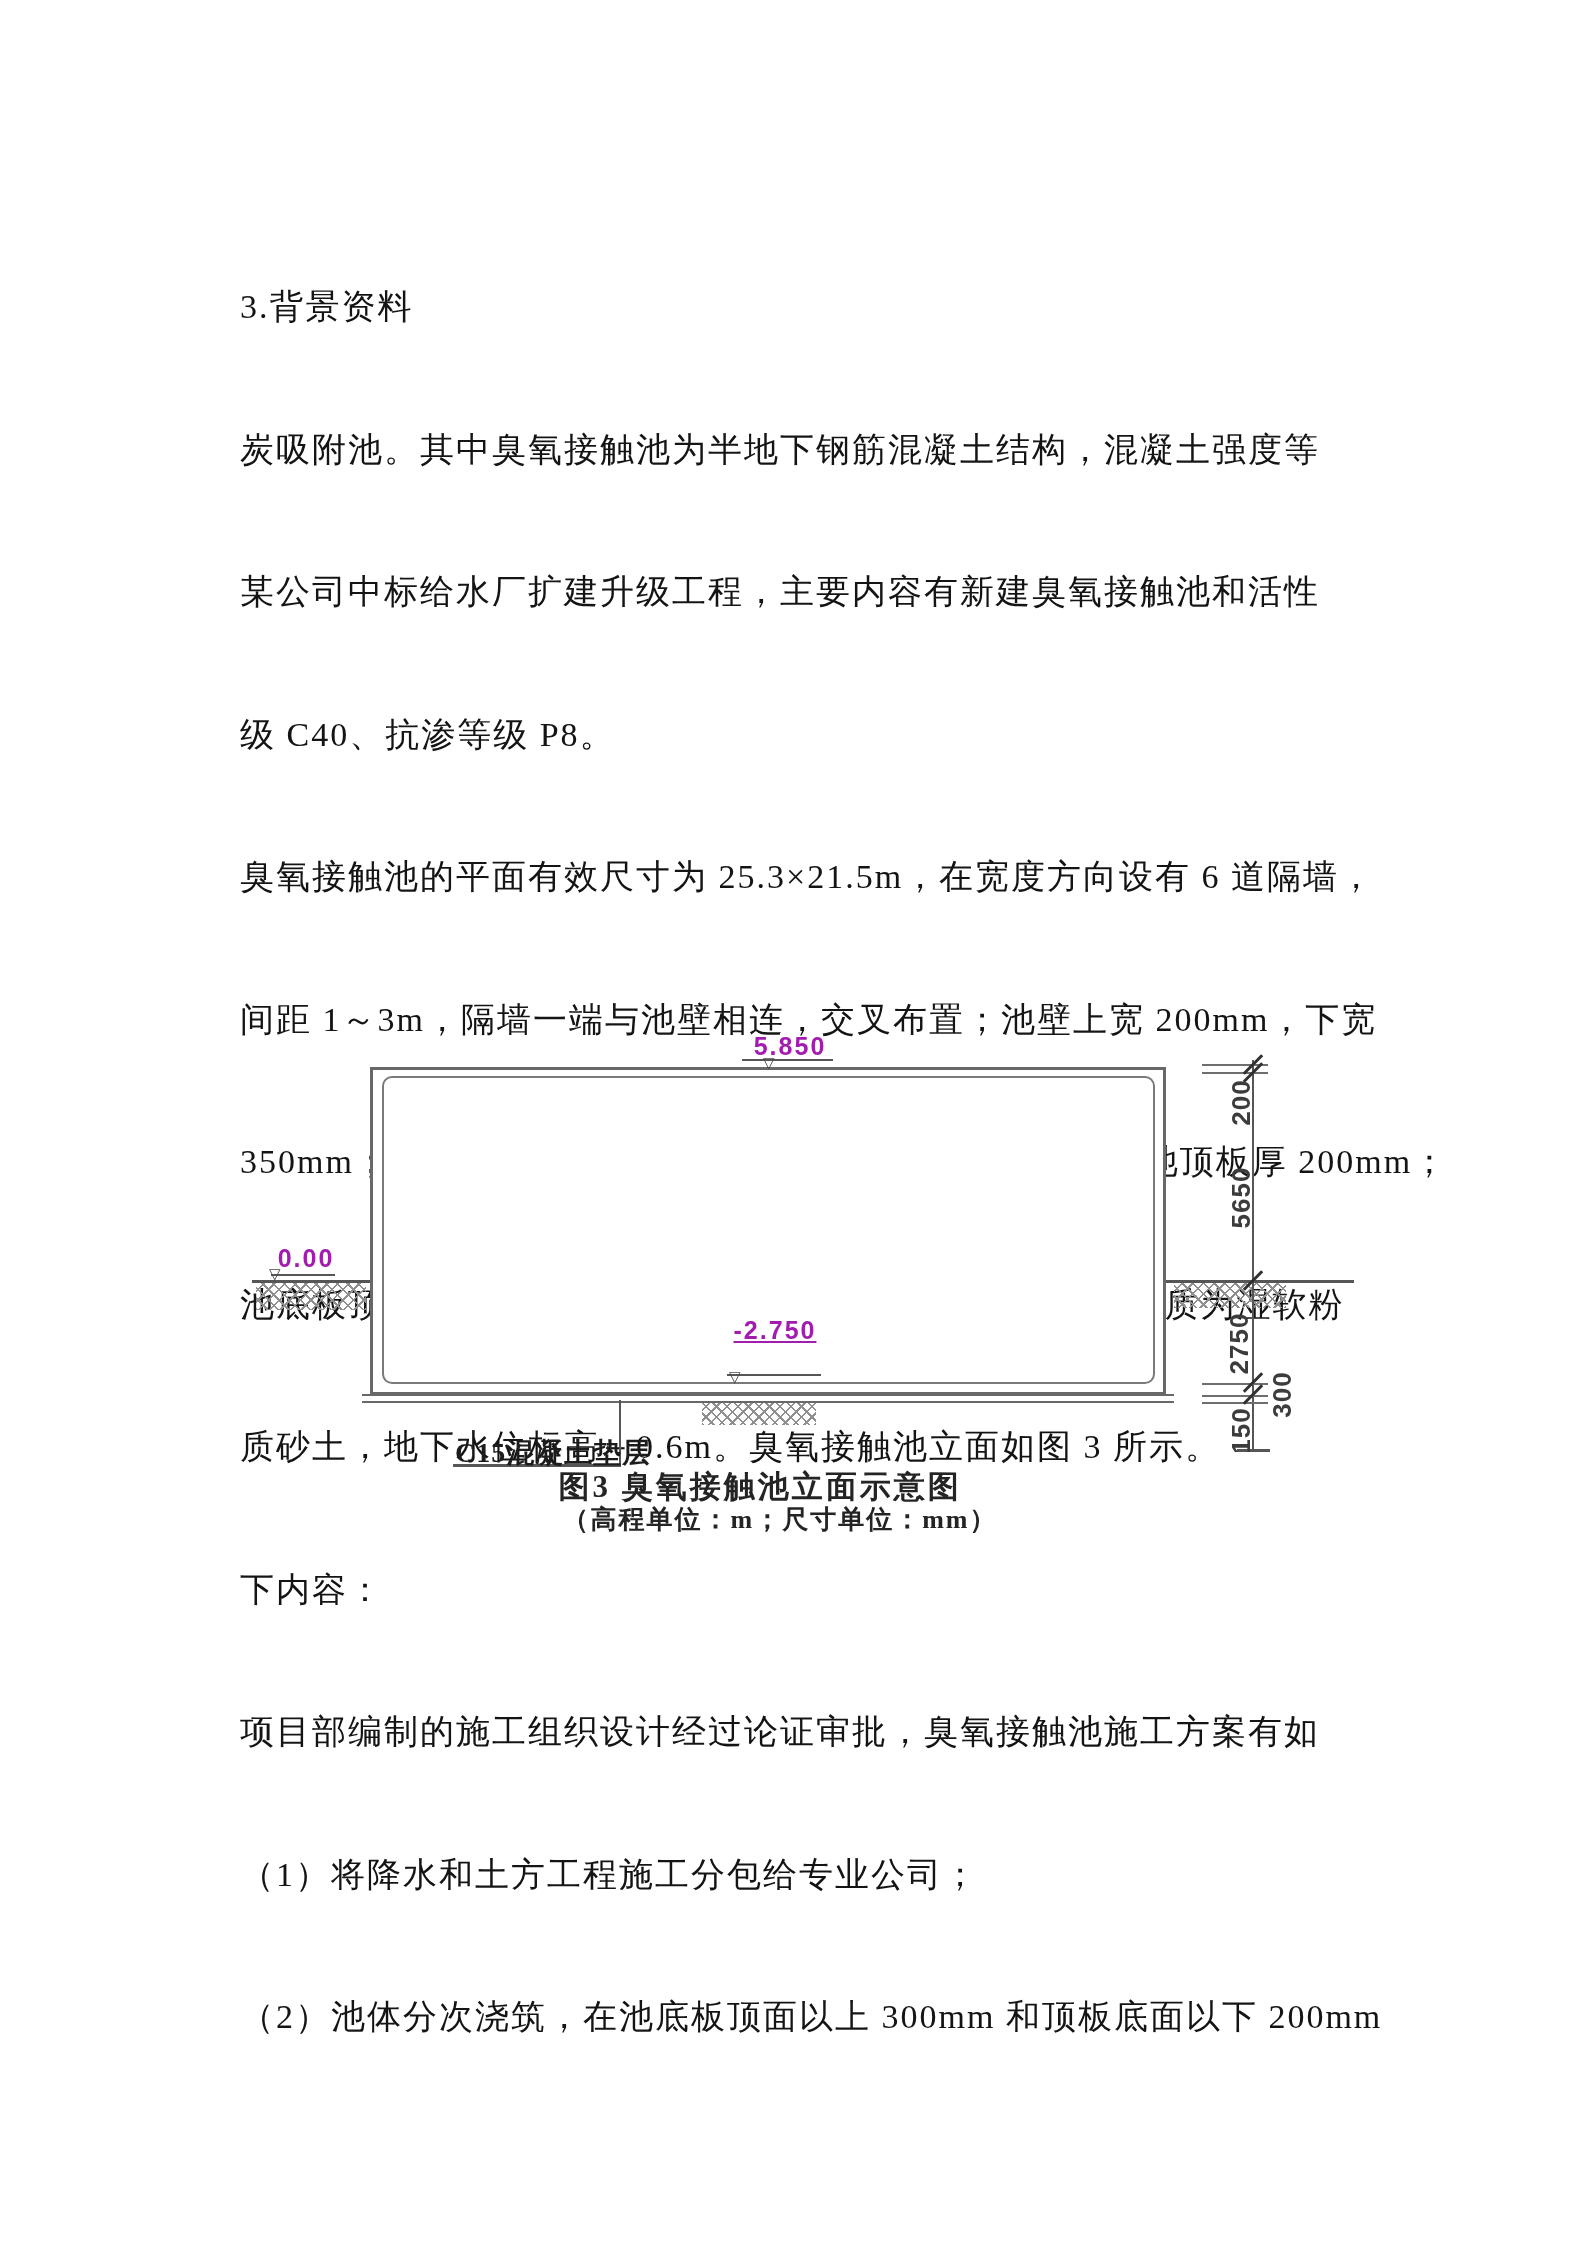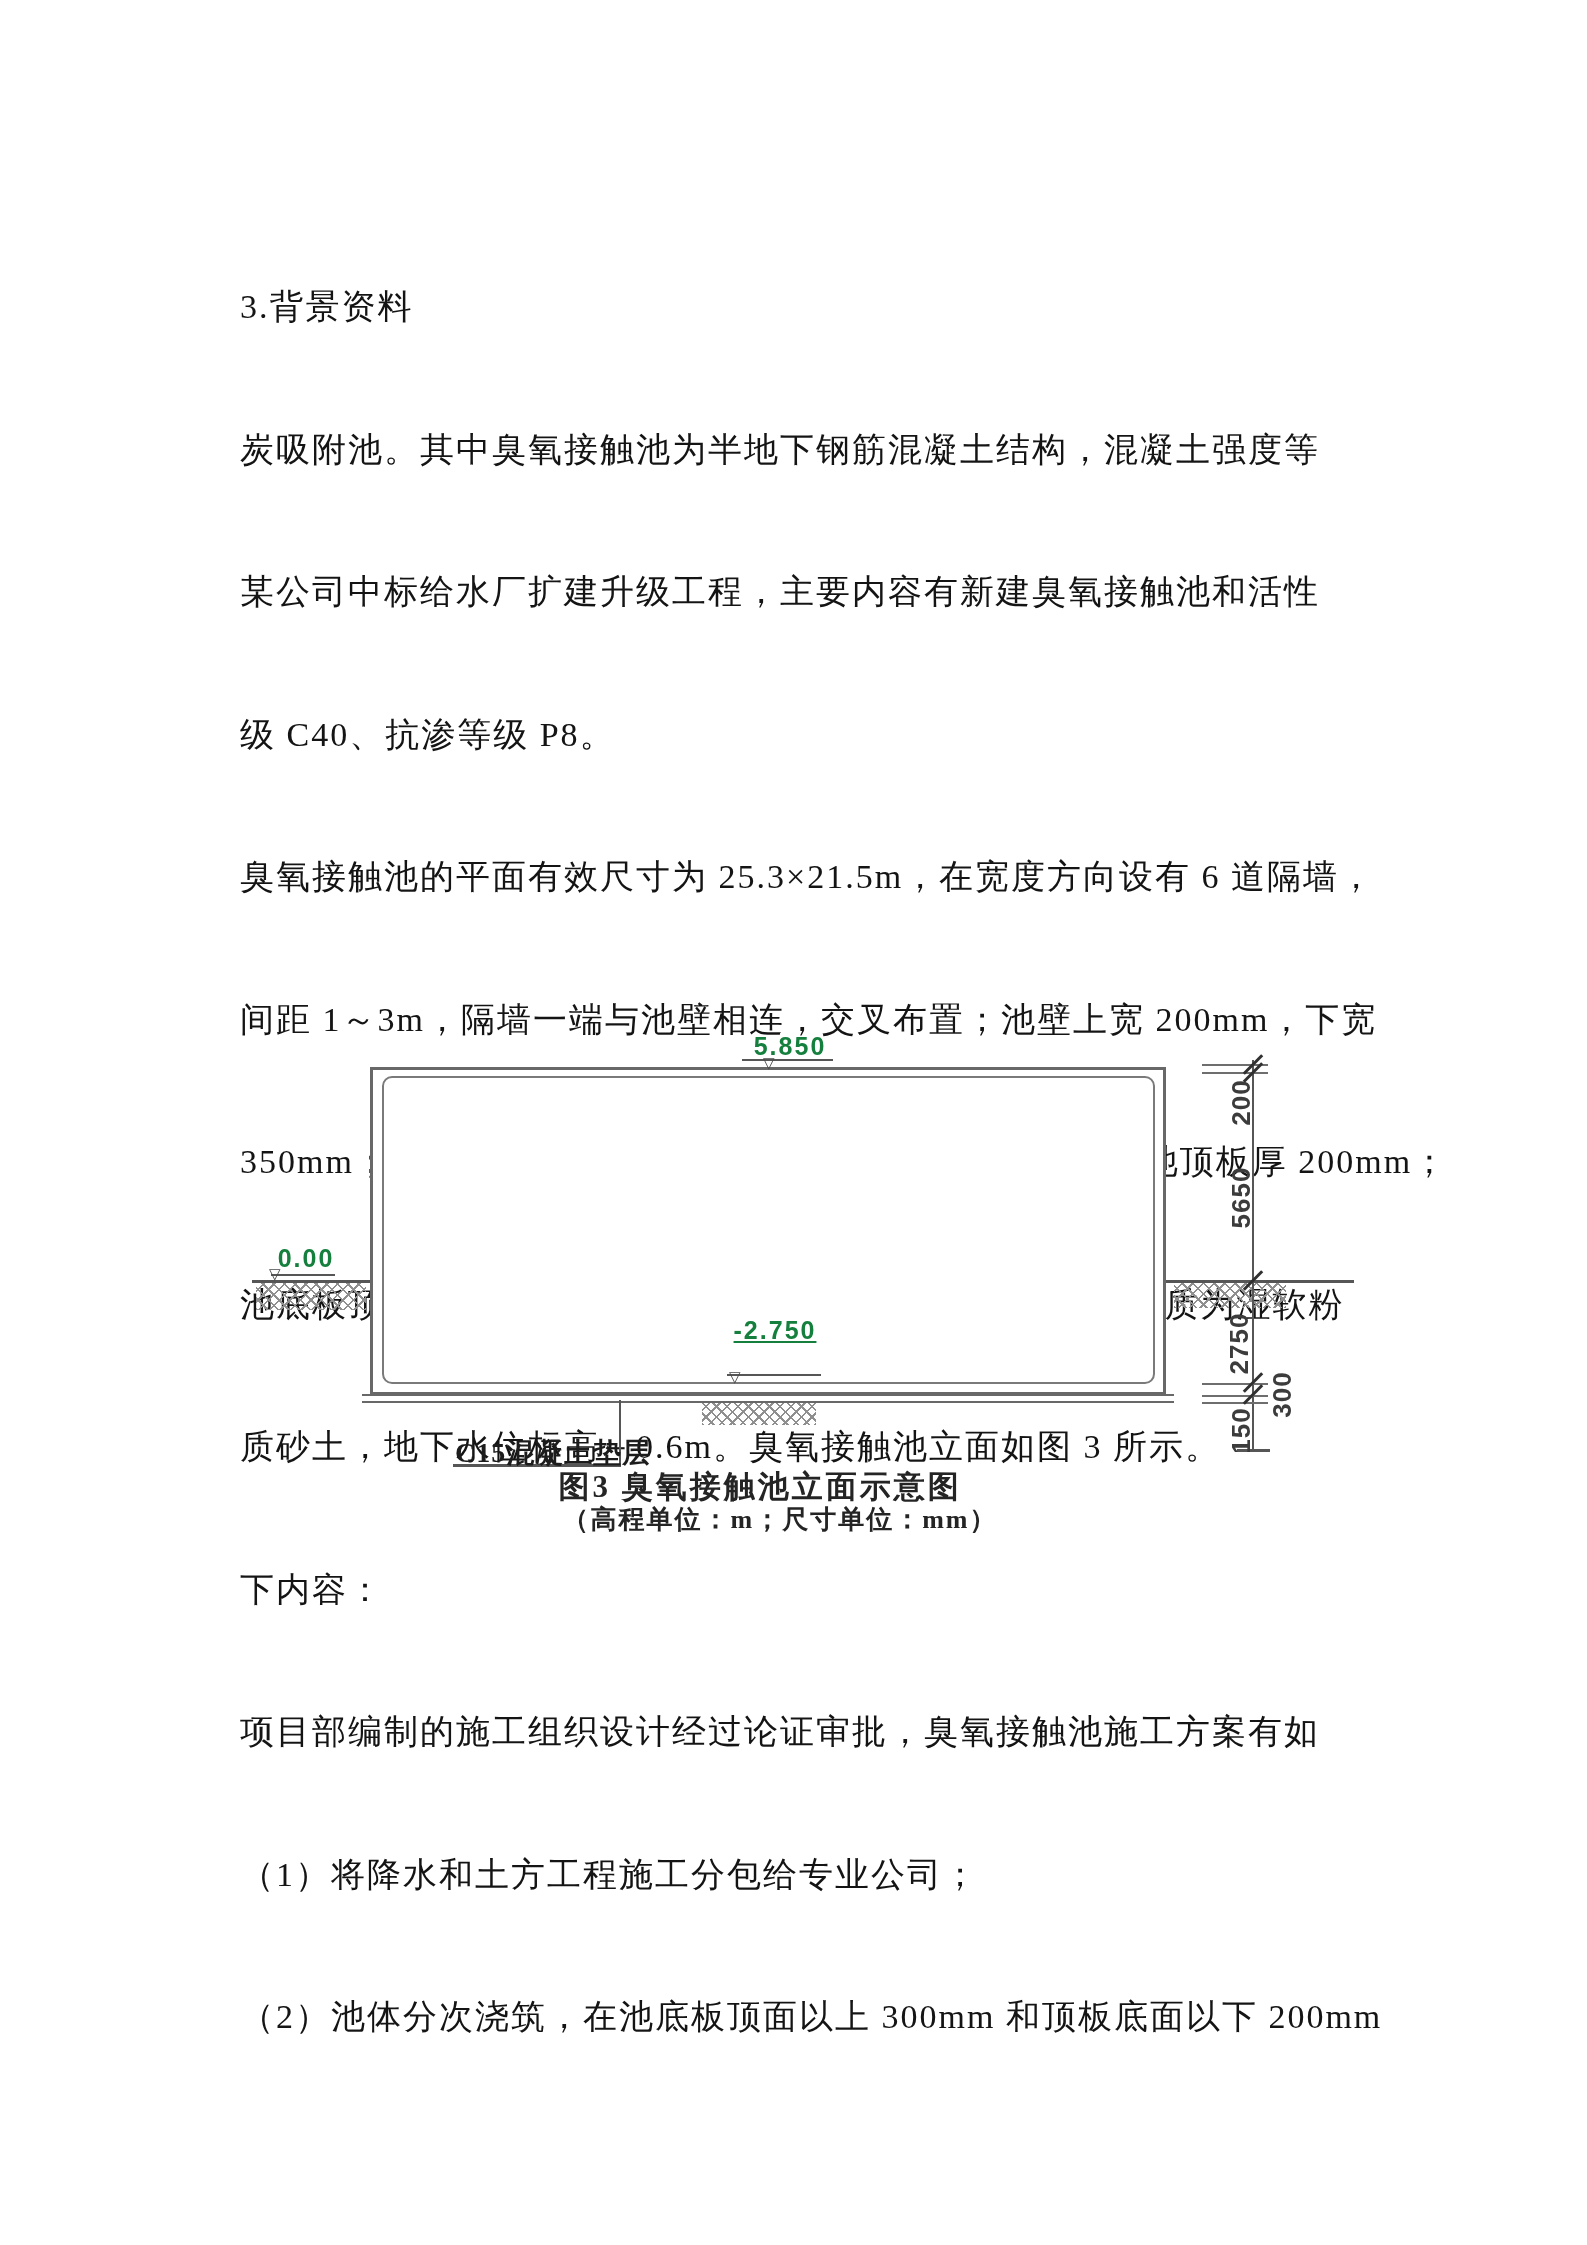--- a/index.html
+++ b/index.html
@@ -33,21 +33,21 @@
     position:absolute; left:382px; top:1076px; width:773px; height:308px;
     border:2px solid #7a7a7a; border-radius:10px; box-sizing:border-box; background:#fff;
   }
   .bedding {
     position:absolute; left:362px; top:1394px; width:812px; height:9px;
     border-top:2.5px solid #686868; border-bottom:2.5px solid #686868; box-sizing:border-box;
     background:#fff;
   }
   .elev-label {
     position:absolute; font-family:"Liberation Sans","DejaVu Sans",sans-serif;
-    font-size:25px; font-weight:bold; color:#15803d; letter-spacing:2px; text-align:center;
+    font-size:25px; font-weight:bold; color:#a21caf; letter-spacing:2px; text-align:center;
   }
   .tri {
     position:absolute; font-size:15px; line-height:1; color:#4a4a4a;
     font-family:"DejaVu Sans",sans-serif;
   }
   .dim-label {
     position:absolute; width:96px; text-align:center;
     font-family:"Liberation Sans","DejaVu Sans",sans-serif;
     font-size:26px; font-weight:bold; color:#3c3c3c; letter-spacing:1px;
     transform:rotate(-90deg);

